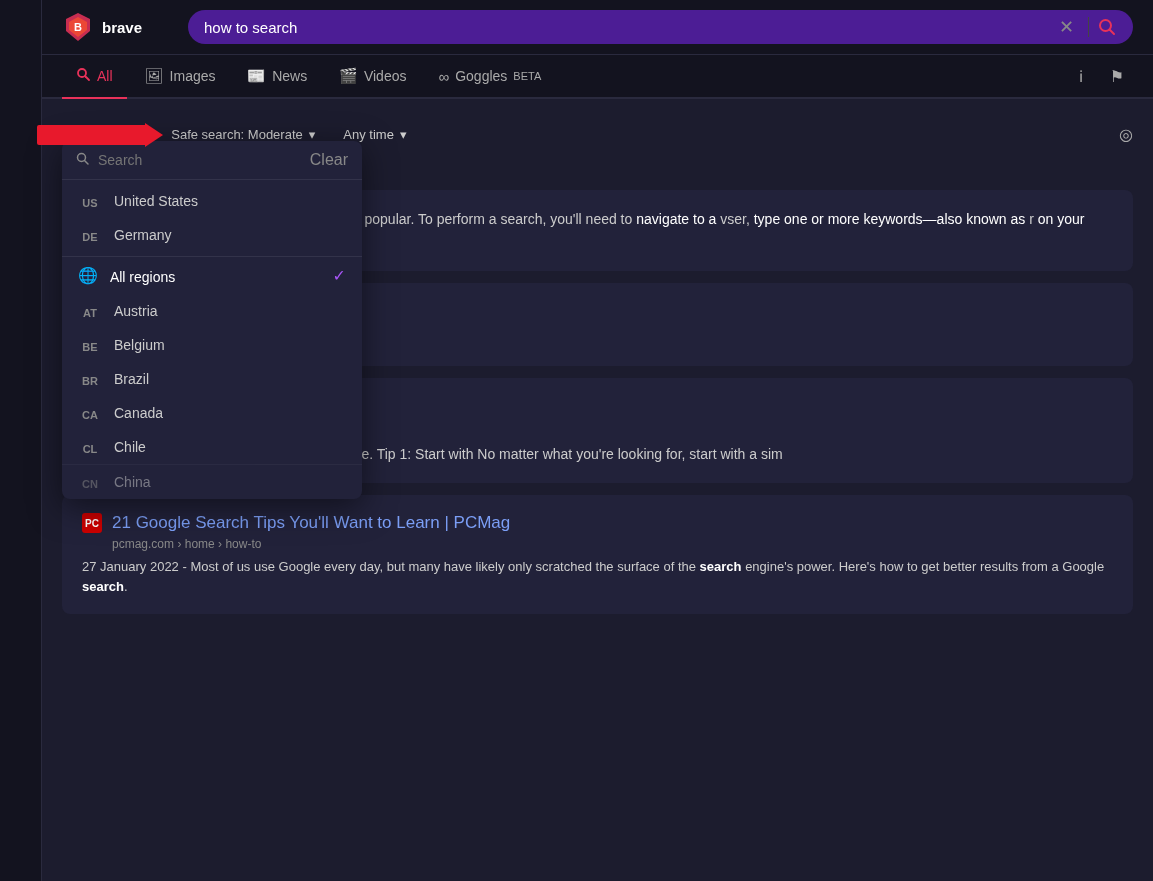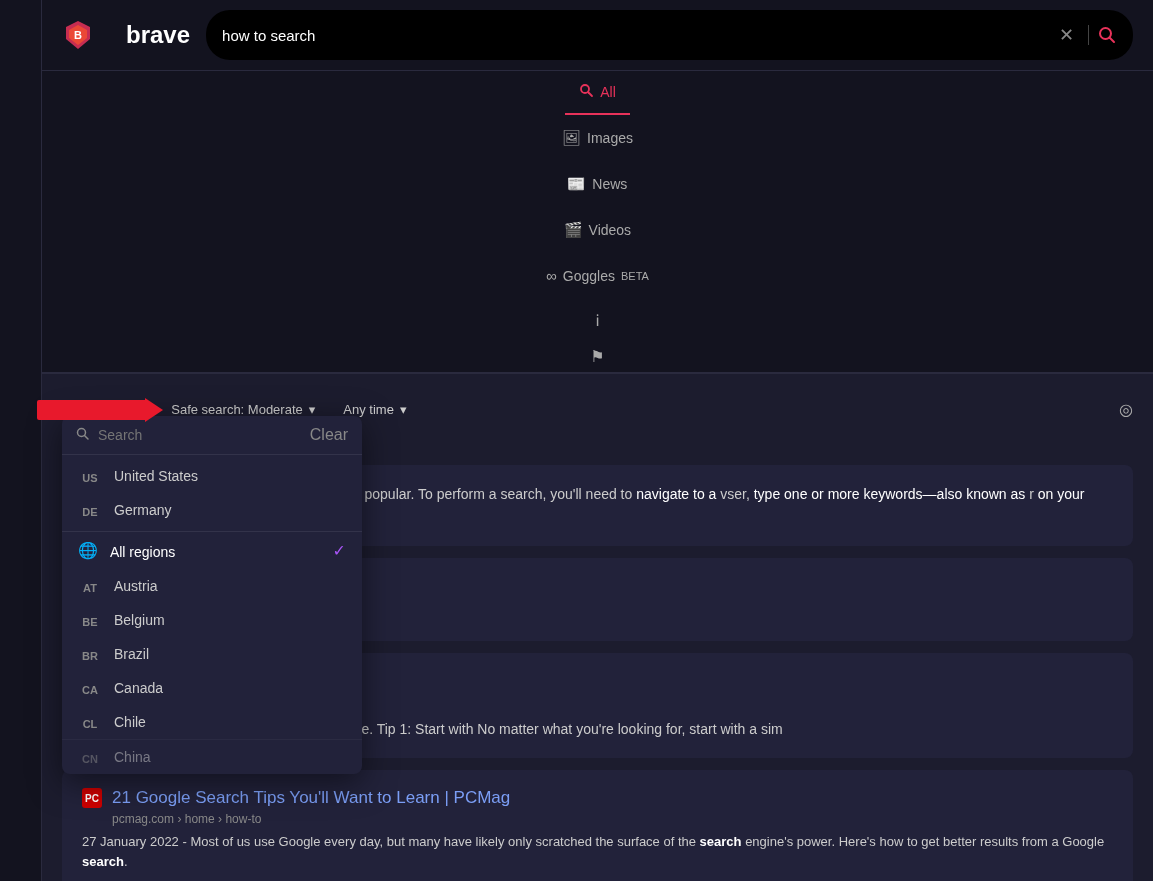--- a/index.html
+++ b/index.html
@@ -46,33 +46,32 @@
       gap: 8px;
       min-width: 110px;
     }
 
     .logo-icon {
       width: 32px;
       height: 32px;
     }
 
     .logo-text {
-      font-size: 24px;
+      font-size: 15px;
       font-weight: 600;
       color: #fff;
-      margin-left: 24px;
     }
 
     .search-bar {
       flex: 1;
       display: flex;
       align-items: center;
-      background: #000000;
+      background: #4c1d95;
       border-radius: 24px;
-      padding: 12px 16px;
+      padding: 4px 16px;
       gap: 8px;
     }
 
     .search-input {
       flex: 1;
       background: none;
       border: none;
       color: #fff;
       font-size: 15px;
       outline: none;
@@ -104,21 +103,20 @@
     }
 
     
     .tabs-bar {
       background: #13131f;
       padding: 0 20px;
       display: flex;
       align-items: center;
       border-bottom: 2px solid #2a2a3e;
       gap: 4px;
-      flex-direction: column;
     }
 
     .tab {
       display: flex;
       align-items: center;
       gap: 6px;
       padding: 12px 14px;
       color: #aaa;
       font-size: 14px;
       cursor: pointer;

